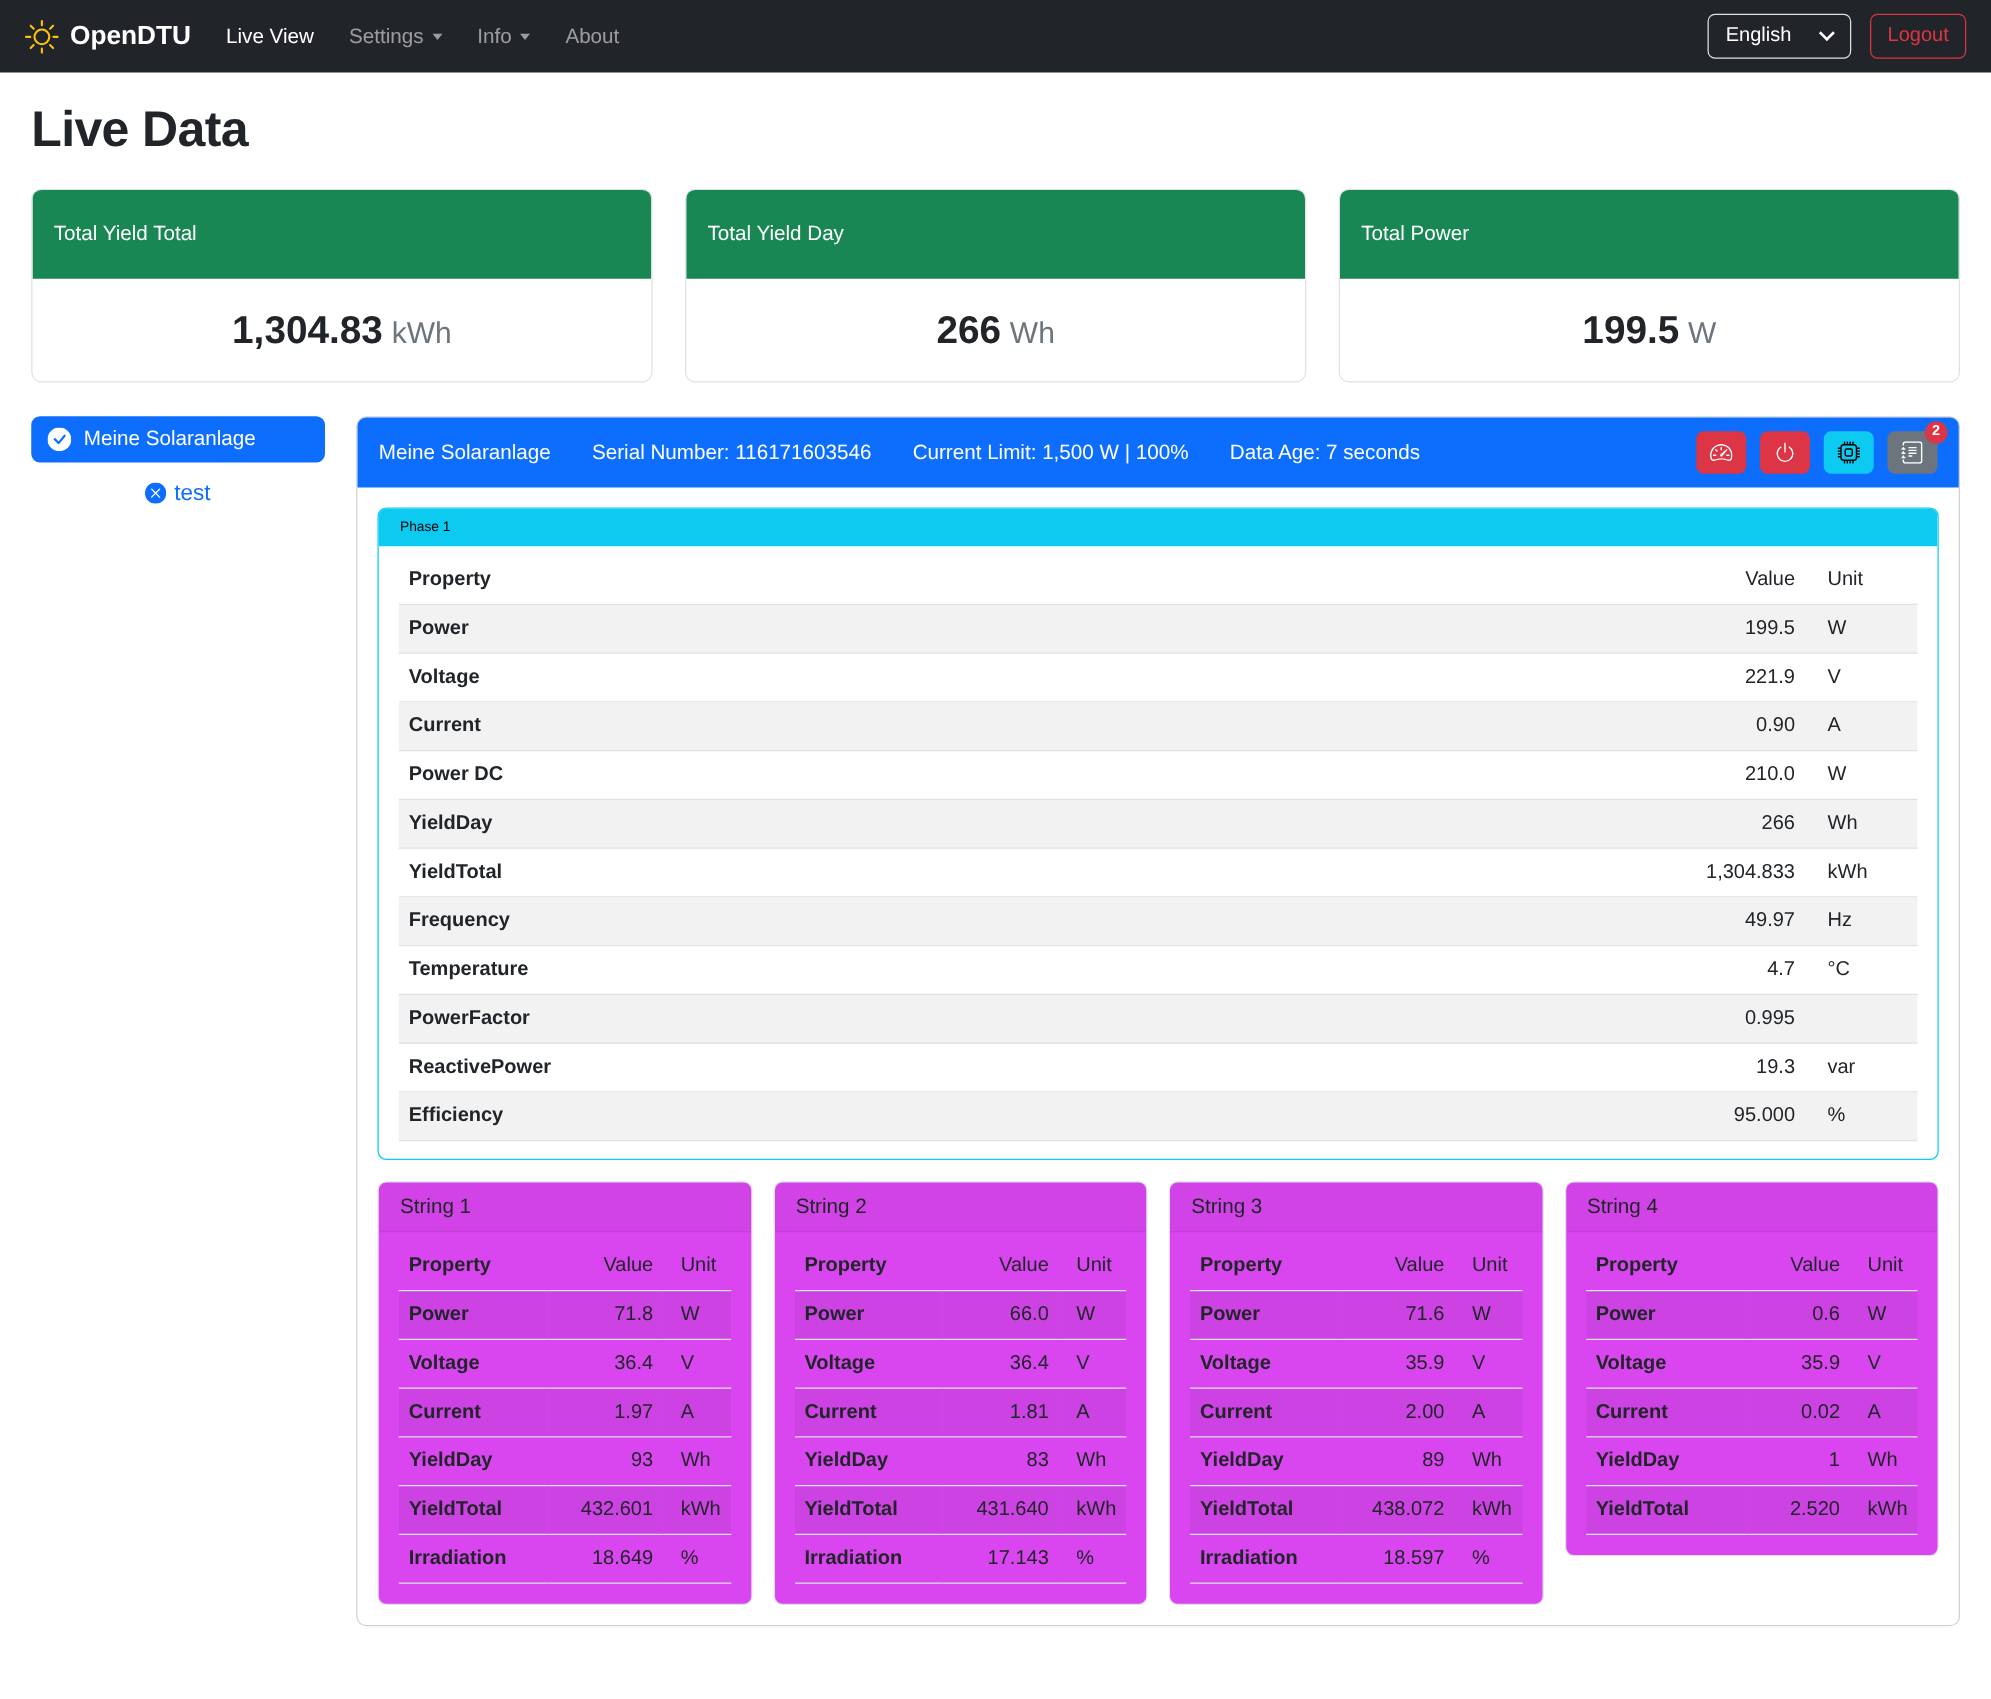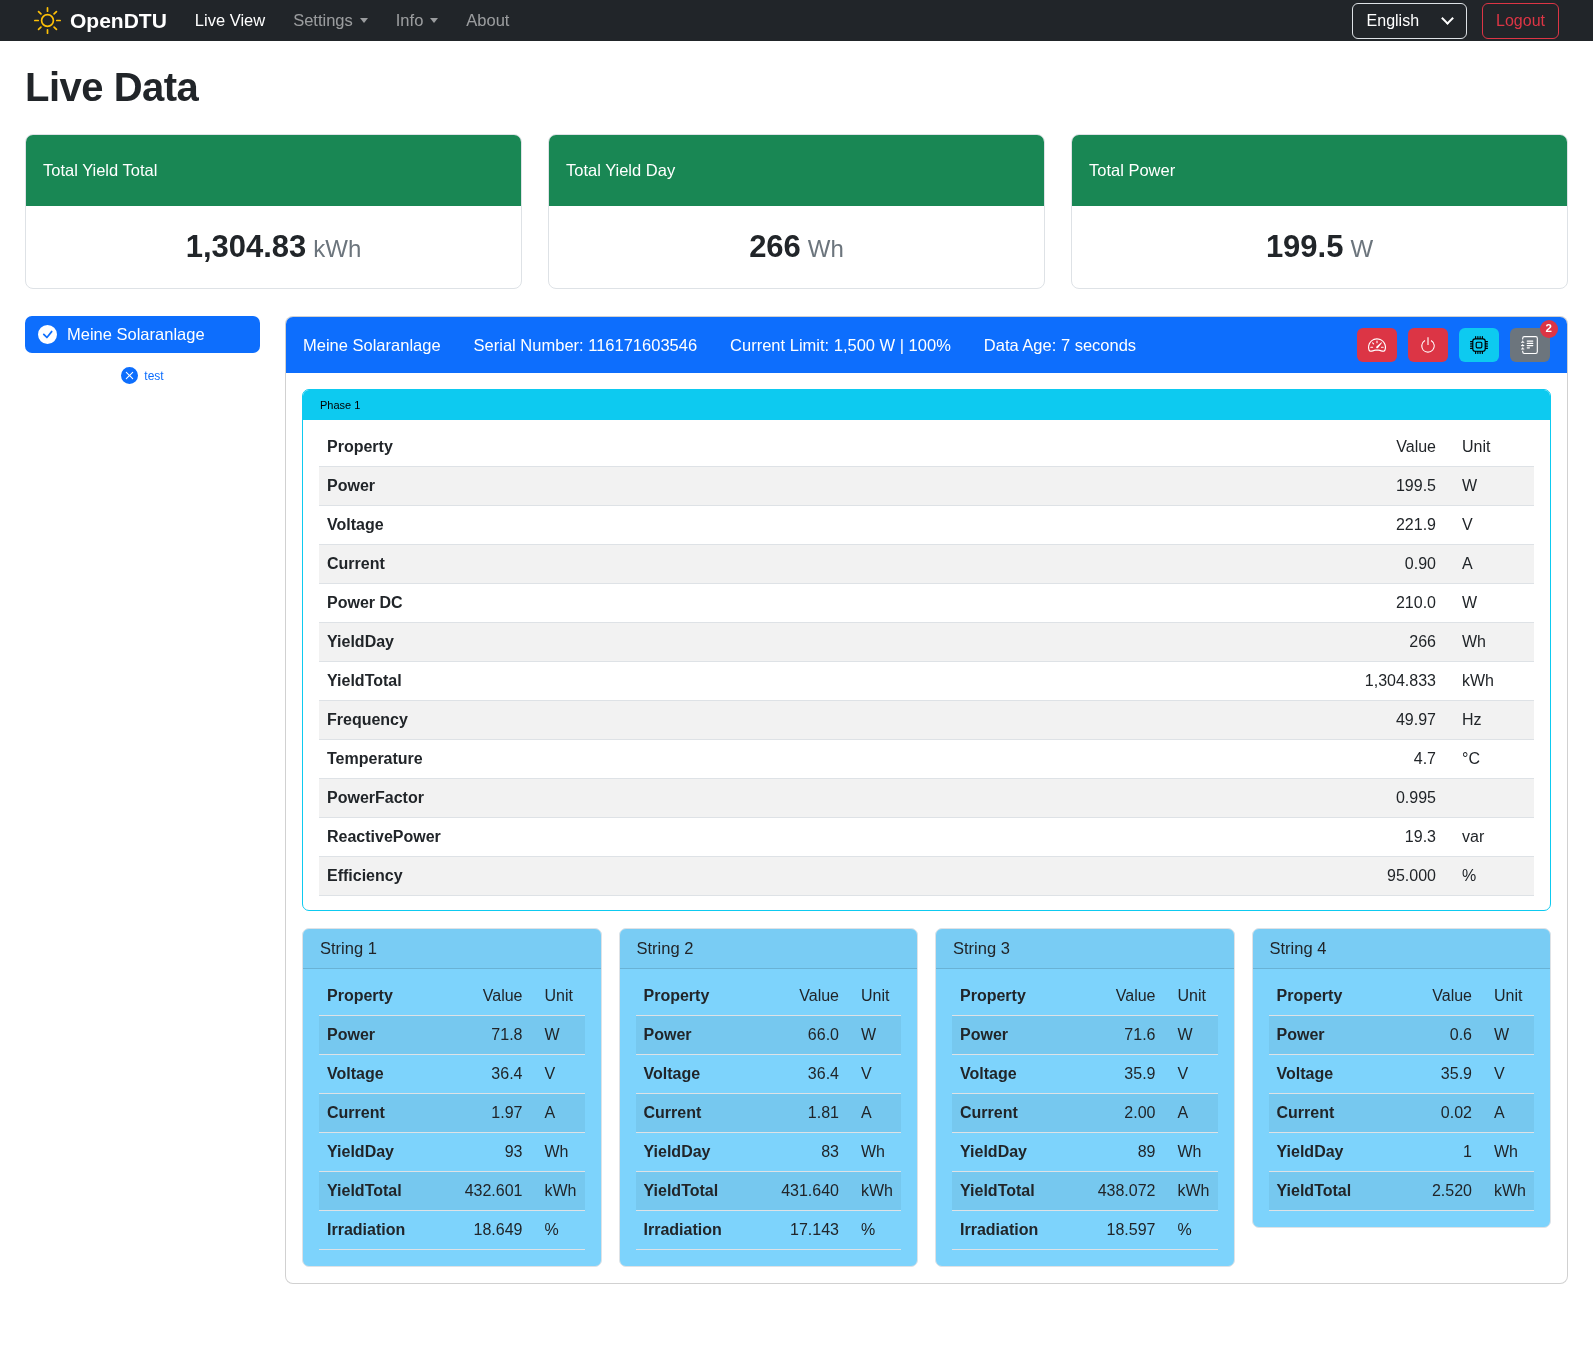--- a/index.html
+++ b/index.html
@@ -9,23 +9,23 @@
     color: #212529;
     font-size: 16px;
     min-width: 1593px;
   }
 
   
   .navbar {
     background: #212529;
     display: flex;
     align-items: center;
-    padding: 9px 34px;
+    padding: 9px 20px;
     gap: 28px;
-    height: 41px;
+    height: 58px;
   }
   .brand {
     display: flex; align-items: center; gap: 9px;
     color: #fff; font-size: 21px; font-weight: 700; cursor: pointer;
   }
   .nav-items { display: flex; list-style: none; gap: 28px; align-items: center; }
   .nav-item { color: rgba(255,255,255,.55); font-size: 16.5px; cursor: pointer; display: flex; align-items: center; }
   .nav-item.active { color: #fff; }
   .caret-down {
     display: inline-block; margin-left: 7px;
@@ -67,21 +67,21 @@
   
   .sidebar { width: 235px; flex-shrink: 0; }
   .inverter-btn {
     width: 100%; background: #0d6efd; border: none; color: #fff;
     border-radius: 7px; padding: 9px 13px; font-size: 16.5px;
     display: flex; align-items: center; gap: 10px; cursor: pointer;
     font-family: inherit; margin-bottom: 14px;
   }
   .inverter-link {
     display: flex; align-items: center; justify-content: center; gap: 6px;
-    color: #0d6efd; font-size: 12px; cursor: pointer;
+    color: #0d6efd; font-size: 18px; cursor: pointer;
   }
   .icon-inline { display: inline-flex; align-items: center; }
 
   
   .main-panel { flex: 1; border: 1px solid rgba(0,0,0,.18); border-radius: 8px; background: #fff; }
   .panel-header {
     background: #0d6efd; color: #fff; display: flex; align-items: center;
     padding: 11px 17px; border-radius: 7px 7px 0 0;
   }
   .panel-info { display: flex; gap: 33px; align-items: center; flex-wrap: wrap; }
@@ -110,21 +110,21 @@
   thead th { font-weight: 400; }
   .prop { font-weight: 700; }
   .col-value { text-align: right; }
   .col-unit { padding-left: 18px; }
   .phase-card .col-unit { width: 90px; }
   .string-card .col-unit { width: 54px; padding-left: 14px; }
   tbody tr:nth-child(odd) td { background-color: rgba(0,0,0,.05); }
 
   
   .strings-row { display: flex; gap: 17px; align-items: flex-start; }
-  .string-card { flex: 1; border: 1px solid #dee2e6; border-radius: 7px; background: #7dd3fc; }
+  .string-card { flex: 1; border: 1px solid #dee2e6; border-radius: 7px; background: #d946ef; }
   .string-header {
     background: rgba(0,0,0,.03); padding: 10px 17px; font-size: 16.5px;
     border-bottom: 1px solid rgba(0,0,0,.125); border-radius: 7px 7px 0 0;
   }
   .string-card .table-wrap { padding: 8px 16px 16px; }
 </style>
 </head>
 <body>
 
 <nav class="navbar">

